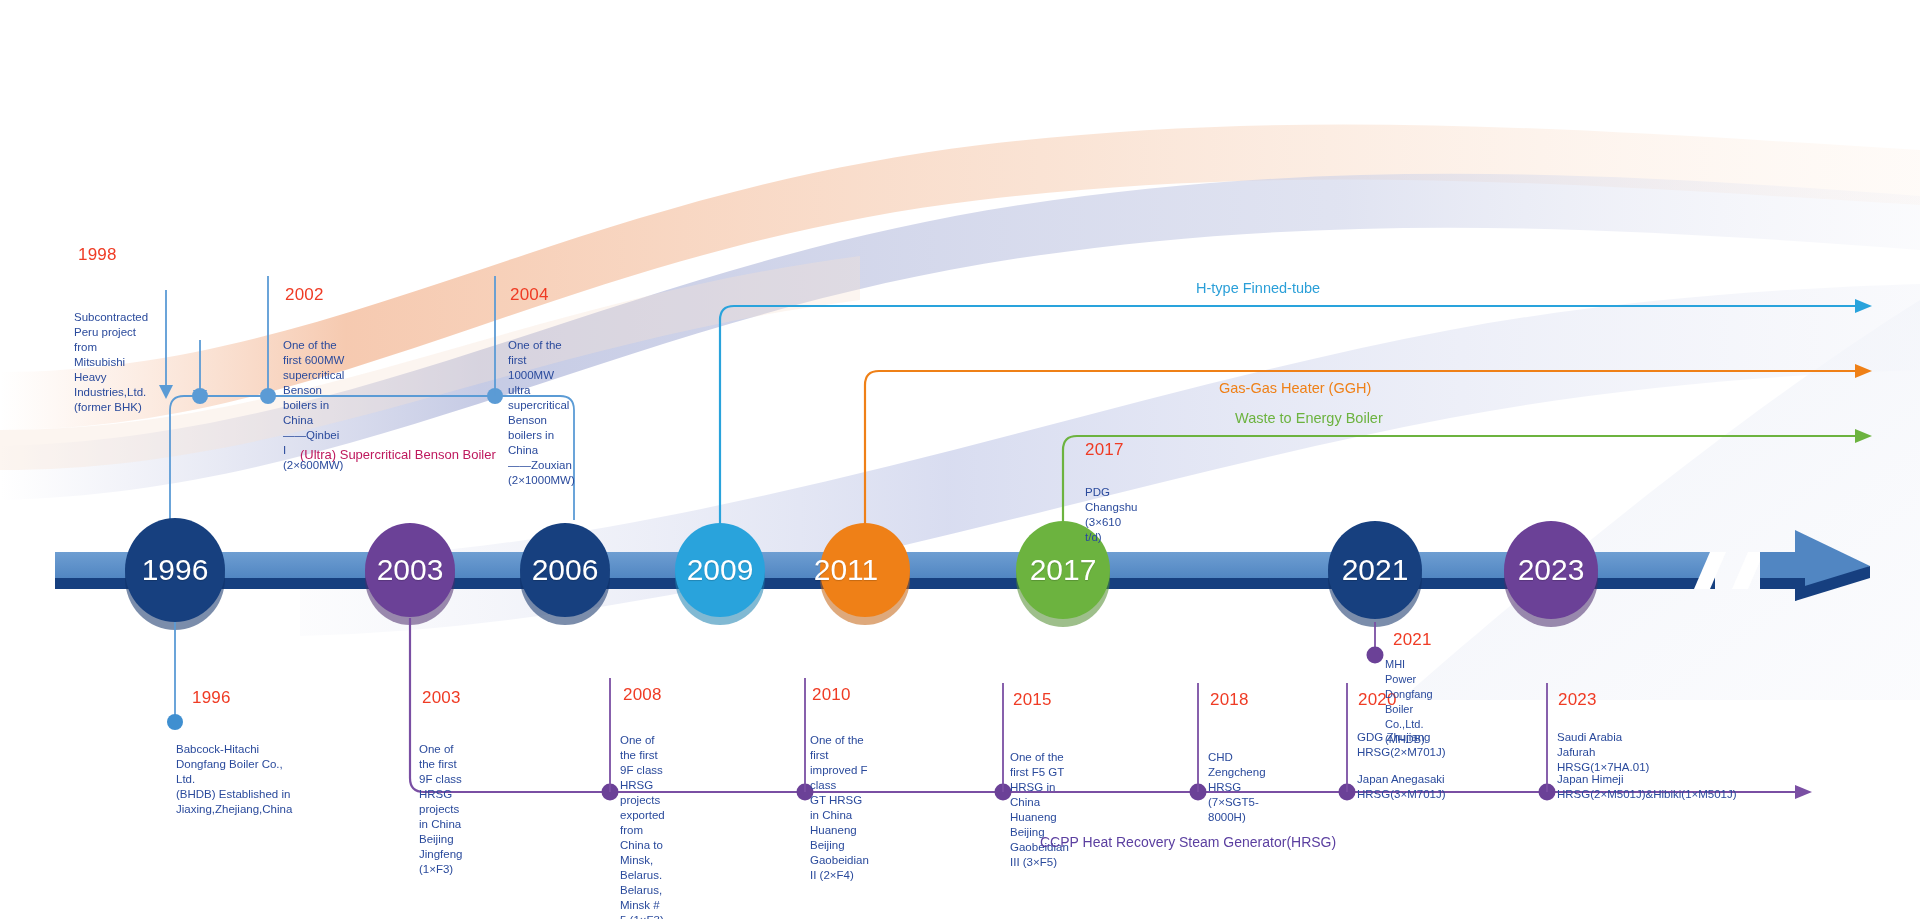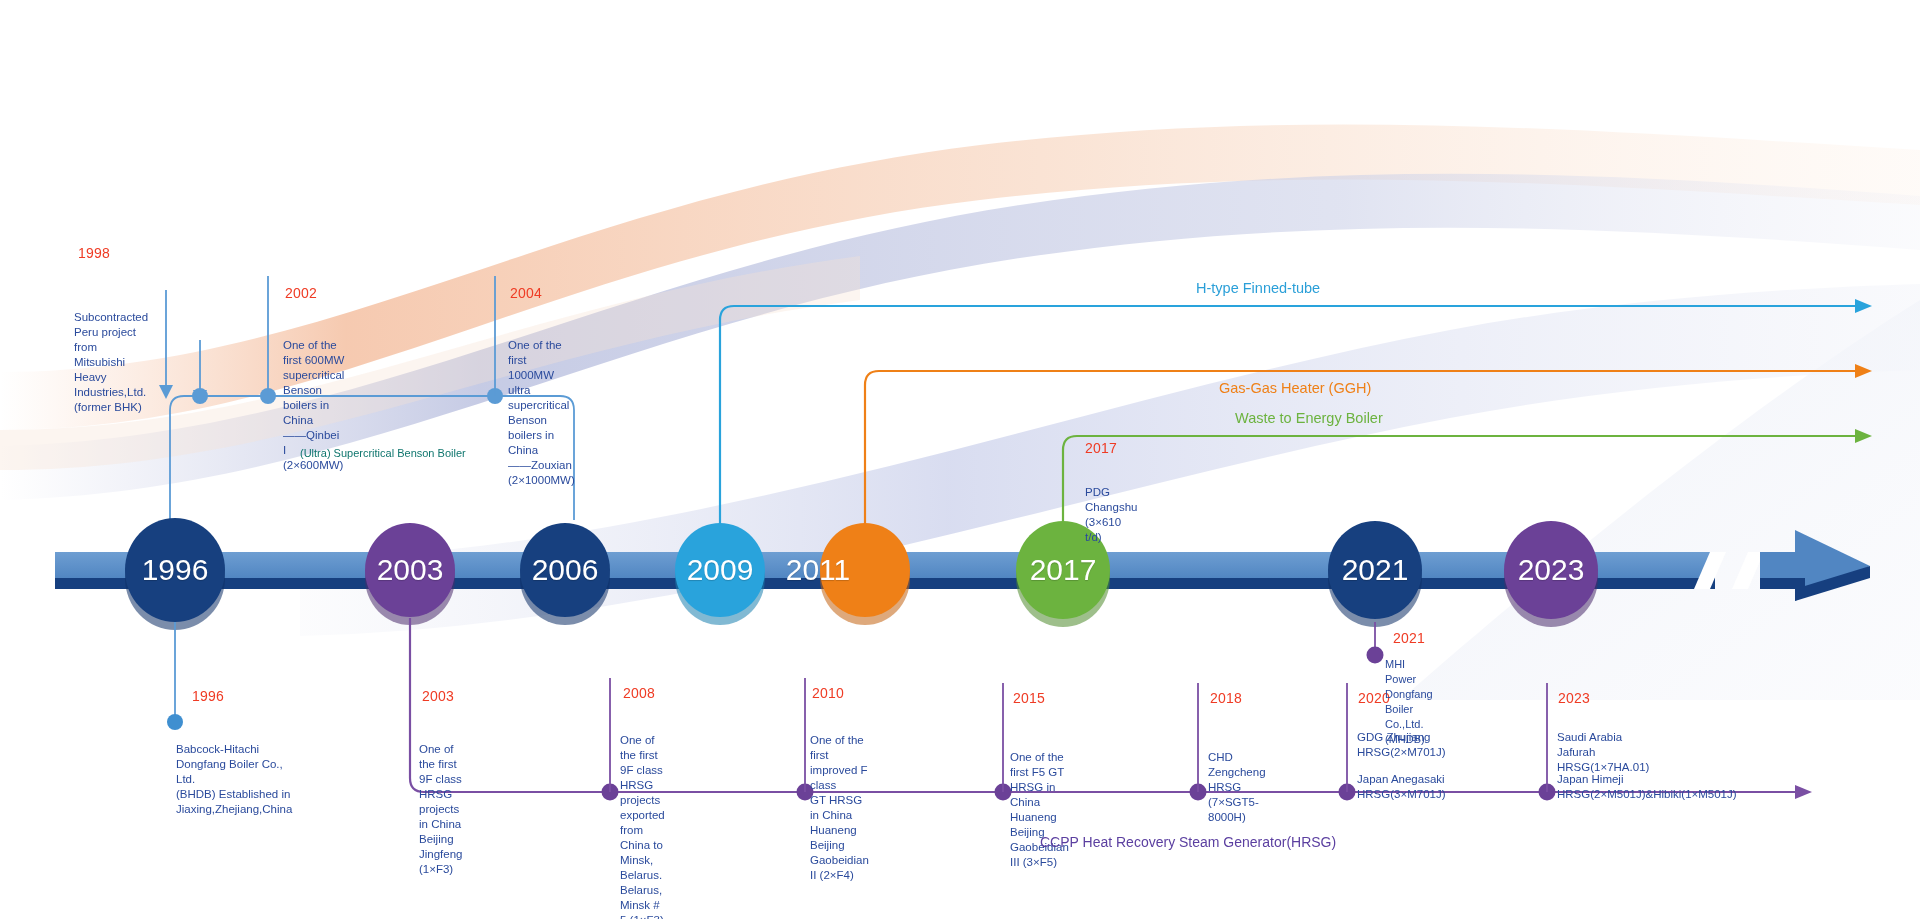--- a/index.html
+++ b/index.html
@@ -9,40 +9,40 @@
     -webkit-font-smoothing:antialiased;
   }
   #stage{position:absolute;left:0;top:0;width:1920px;height:919px;}
   #bgsvg,#linesvg{position:absolute;left:0;top:0;width:1920px;height:919px;}
   #bgsvg{z-index:1;}
   #linesvg{z-index:2;}
   .layer{position:absolute;z-index:3;}
 
   
   .year-red{
-    position:absolute;color:#ef3b24;font-size:14px;letter-spacing:.2px;
+    position:absolute;color:#ef3b24;font-size:17px;letter-spacing:.2px;
     white-space:nowrap;
   }
   .note{
     position:absolute;color:#2a4a9c;font-size:11.5px;line-height:15px;
     white-space:pre-line;
   }
   .note.sm{font-size:11px;line-height:15px;}
 
   
   .rail-label{
     position:absolute;font-size:14.5px;white-space:nowrap;
   }
   .rail-label.blue{color:#2a9fd8;}
   .rail-label.orange{color:#ef8017;margin-top:35px;}
   .rail-label.green{color:#6cb33f;}
 
   
   .bracket-label{
-    position:absolute;color:#0f766e;font-size:11px;white-space:nowrap;
+    position:absolute;color:#be185d;font-size:13px;white-space:nowrap;
   }
 
   
   .bottom-caption{
     position:absolute;color:#5b3fa0;font-size:14px;white-space:nowrap;
   }
 
   
   .circle-text{
     position:absolute;color:#ffffff;font-size:30px;line-height:1;
@@ -213,21 +213,21 @@
     </g>
 
   </svg>
 
   <div class="layer">
 
     <div class="circle-text" style="left:175px;top:570px">1996</div>
     <div class="circle-text" style="left:410px;top:570px">2003</div>
     <div class="circle-text" style="left:565px;top:570px">2006</div>
     <div class="circle-text" style="left:720px;top:570px">2009</div>
-    <div class="circle-text" style="left:818px;top:570px">2011</div>
+    <div class="circle-text" style="left:846px;top:570px">2011</div>
     <div class="circle-text" style="left:1063px;top:570px">2017</div>
     <div class="circle-text" style="left:1375px;top:570px">2021</div>
     <div class="circle-text" style="left:1551px;top:570px">2023</div>
 
     <div class="rail-label blue" style="left:1196px;top:280px">H-type Finned-tube</div>
     <div class="rail-label orange" style="left:1219px;top:345px">Gas-Gas Heater (GGH)</div>
     <div class="rail-label green" style="left:1235px;top:410px">Waste to Energy Boiler</div>
 
     <div class="bracket-label" style="left:300px;top:447px">(Ultra) Supercritical Benson Boiler</div>
 

